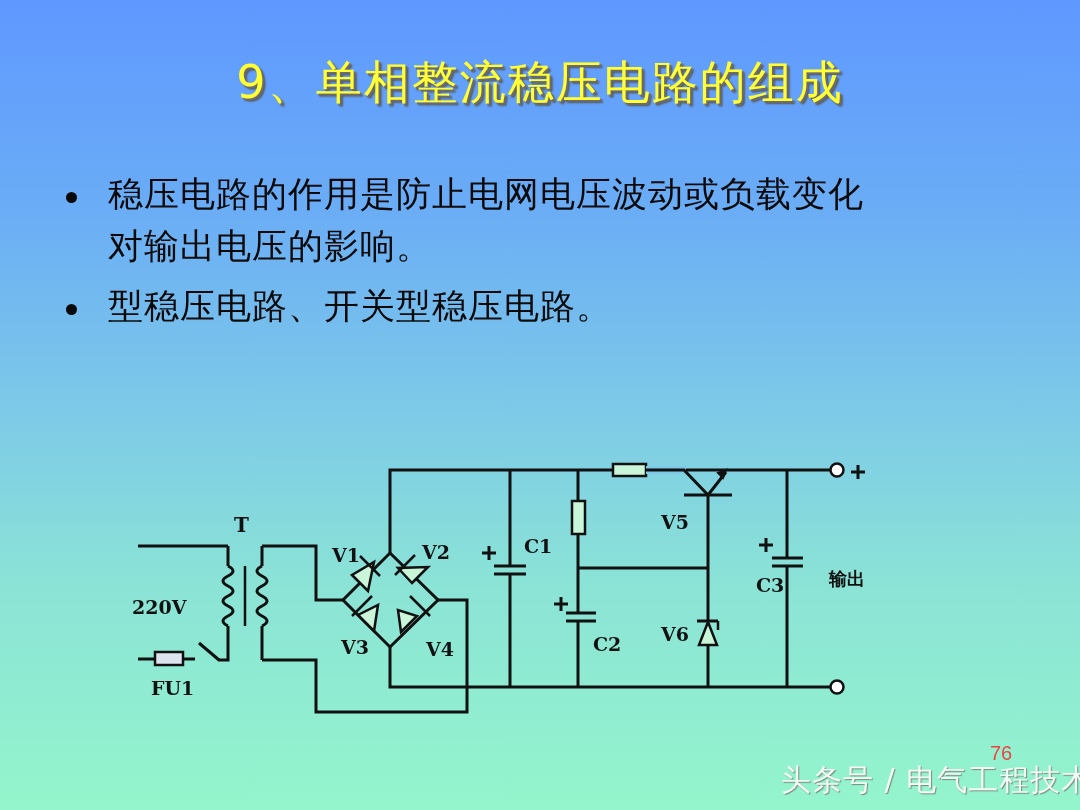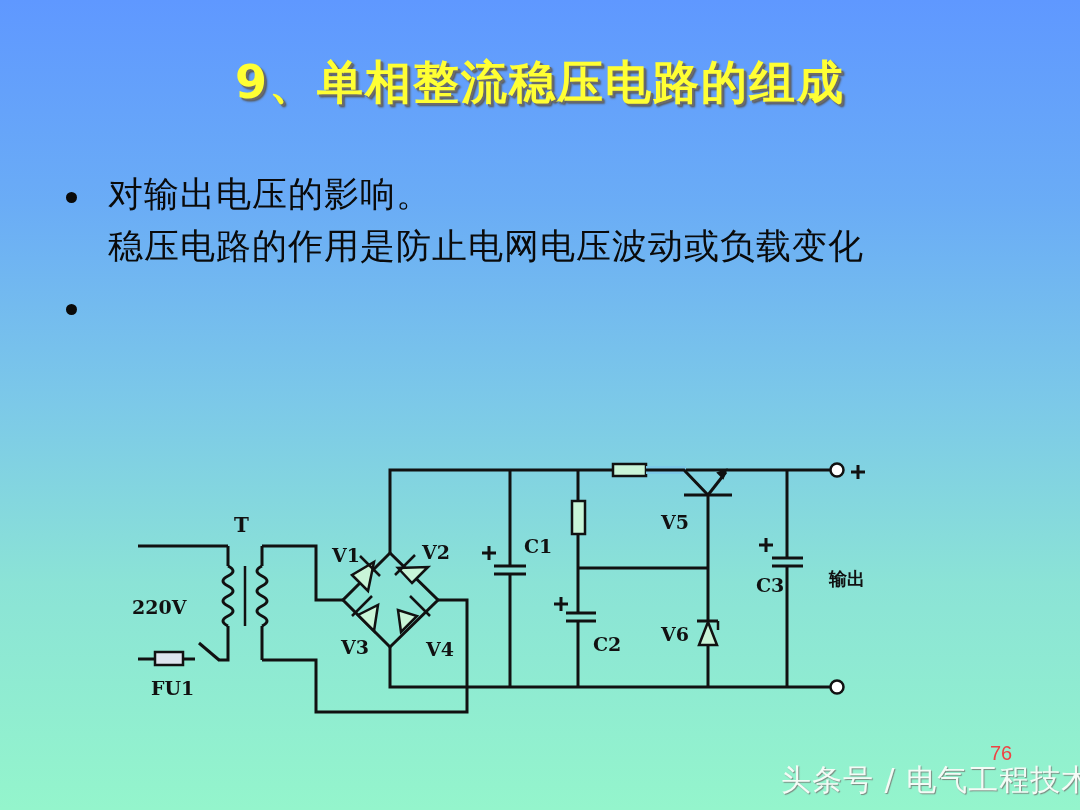--- a/index.html
+++ b/index.html
@@ -3,21 +3,21 @@
   <meta charset="utf-8">
   <style>
     html, body { margin: 0; padding: 0; }
     body {
       width: 1080px; height: 810px; overflow: hidden; position: relative;
       background: linear-gradient(to bottom, #5f98ff 0%, #6aacf6 25%, #7cc9e8 50%, #8be3d6 72%, #94f5cc 100%);
       font-family: "DejaVu Sans", sans-serif;
     }
     .title {
       position: absolute; left: 0; top: 52px; width: 1080px; text-align: center;
-      font-size: 46px; font-weight: bold; color: #ffff33; letter-spacing: 2px;
+      font-size: 46px; font-weight: normal; color: #ffff33; letter-spacing: 2px;
       text-shadow: 2px 2px 0 #6b6b6b, 3px 3px 2px #555;
       white-space: nowrap;
     }
     .bullets { position: absolute; left: 62px; top: 168px; width: 960px; }
     .bullet { position: relative; padding-left: 46px; margin-bottom: 8px; }
     .bullet .dot {
       position: absolute; left: 4px; top: 24px; width: 11px; height: 11px;
       border-radius: 50%; background: #0a0a0a;
     }
     .bullet .text {
@@ -35,25 +35,26 @@
     }
   </style>
 </head>
 <body>
 
 <div class="title">9、单相整流稳压电路的组成</div>
 
 <div class="bullets">
   <div class="bullet">
     <span class="dot"></span>
+    <div class="text">稳压电路的作用是防止电网电压波动或负载变化</div>
     <div class="text">对输出电压的影响。</div>
-    <div class="text">稳压电路的作用是防止电网电压波动或负载变化</div>
   </div>
   <div class="bullet">
     <span class="dot"></span>
+    <div class="text">型稳压电路、开关型稳压电路。</div>
   </div>
 </div>
 
 <svg class="circuit" width="1080" height="810" viewBox="0 0 1080 810" stroke="#111" stroke-width="3" fill="none">
 
   <g>
     <line x1="138" y1="546" x2="228" y2="546"></line>
     <polyline points="228,546 228,566"></polyline>
     <path d="M228,566 q10,5 0,10 q-10,5 0,10 q10,5 0,10 q-10,5 0,10 q10,5 0,10 q-10,5 0,10"></path>
     <polyline points="228,626 228,660 218,660"></polyline>

